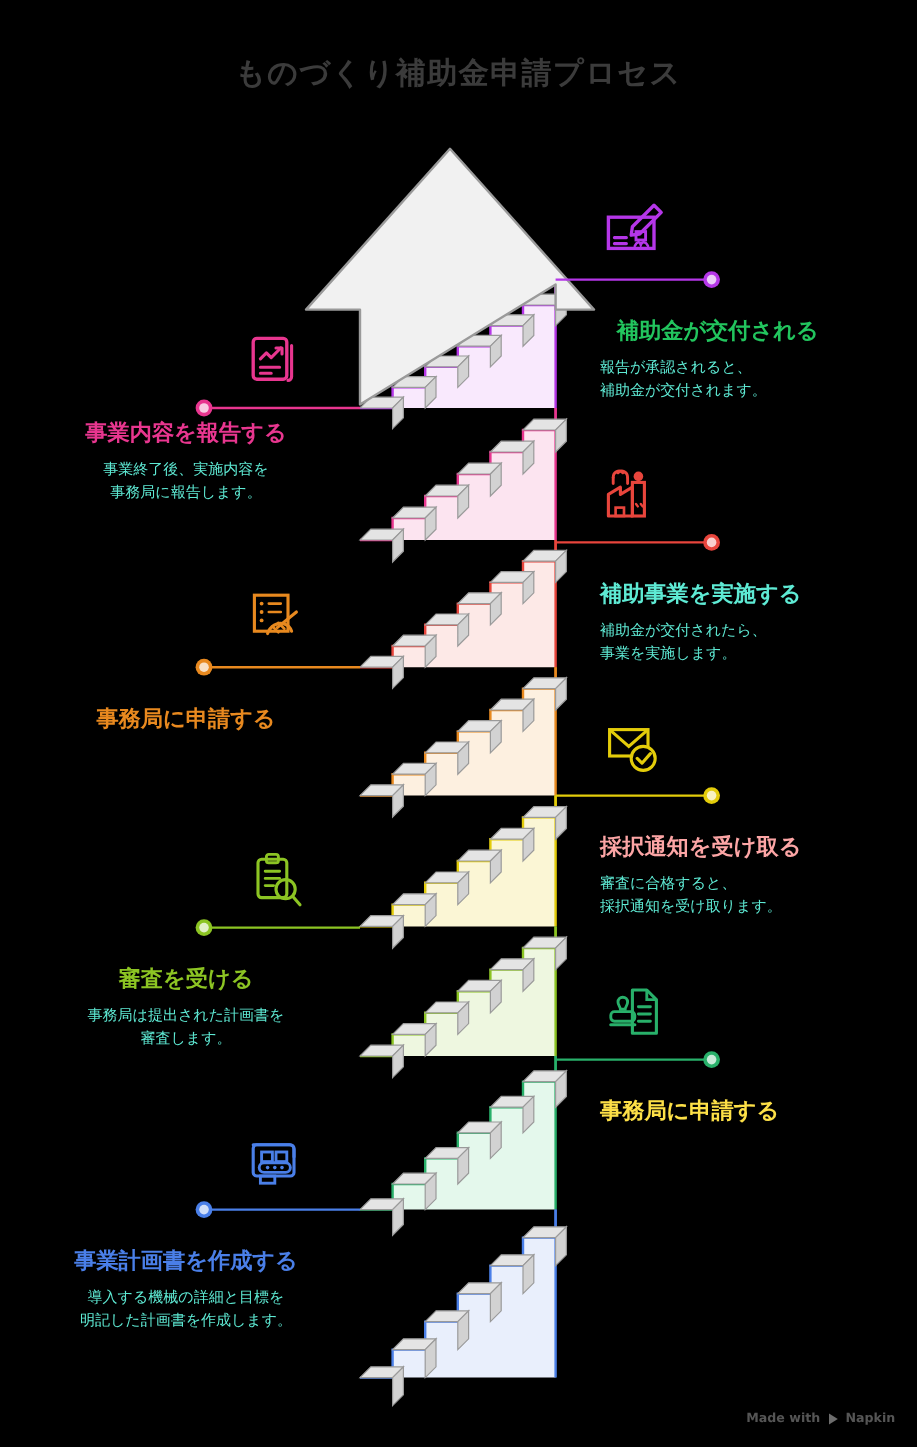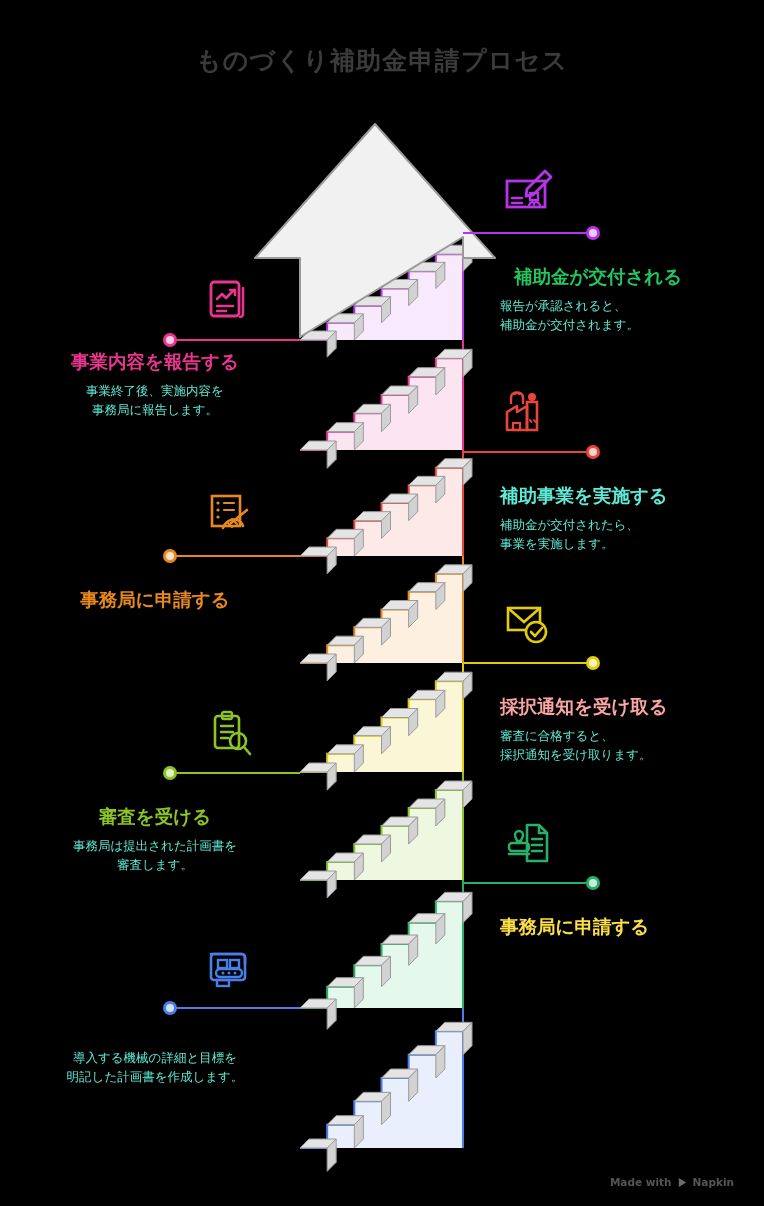--- a/index.html
+++ b/index.html
@@ -58,21 +58,21 @@
     white-space: pre-line;
   }
   .step-icon {
     position: absolute;
     width: 54px;
     height: 54px;
   }
   .step-icon svg { display: block; width: 54px; height: 54px; }
   #footer {
     position: absolute;
-    right: 30px;
+    right: 18px;
     bottom: 18px;
     display: flex;
     align-items: center;
     gap: 5px;
     color: #555555;
     font-size: 10.5px;
     font-weight: bold;
   }
   #footer .nap-mark {
     display: inline-block;
@@ -261,20 +261,21 @@
           <rect x="15" y="18" width="9" height="8" fill="none" stroke="#4a7fe8" stroke-width="2.4"></rect>
           <rect x="27" y="18" width="9" height="8" fill="none" stroke="#4a7fe8" stroke-width="2.4"></rect>
           <rect x="13" y="27" width="26" height="8" rx="4" fill="none" stroke="#4a7fe8" stroke-width="2.4"></rect>
           <circle cx="20" cy="31" r="1.5" fill="#4a7fe8"></circle>
           <circle cx="26" cy="31" r="1.5" fill="#4a7fe8"></circle>
           <circle cx="32" cy="31" r="1.5" fill="#4a7fe8"></circle>
           <rect x="14" y="38" width="12" height="6" fill="none" stroke="#4a7fe8" stroke-width="2.4"></rect>
         </svg>
       </div>
       <div class="step-block left" style="left: 10px; width: 290px; top: 1040px;">
+        <div class="step-title" style="color: rgb(74, 127, 232);">事業計画書を作成する</div>
         <div class="step-desc">導入する機械の詳細と目標を
 明記した計画書を作成します。</div>
       </div>
       <div class="step-icon" style="left: 501px; top: 817px;">
         <svg viewBox="0 0 54 54">
           <path d="M26 8 h12 l8 8 v28 h-20 z" fill="none" stroke="#28b06a" stroke-width="2.6" stroke-linejoin="round"></path>
           <path d="M38 8 v8 h8" fill="none" stroke="#28b06a" stroke-width="2.4"></path>
           <path d="M31 22 h10 M31 28 h10 M31 34 h10" stroke="#28b06a" stroke-width="2.4" stroke-linecap="round"></path>
           <path d="M14 18 a4 4 0 0 1 8 0 c0 3 -2 4 -2 6 h-4 c0 -2 -2 -3 -2 -6 z" fill="none" stroke="#28b06a" stroke-width="2.4"></path>
           <rect x="8" y="26" width="20" height="8" rx="3" fill="none" stroke="#28b06a" stroke-width="2.4"></rect>

